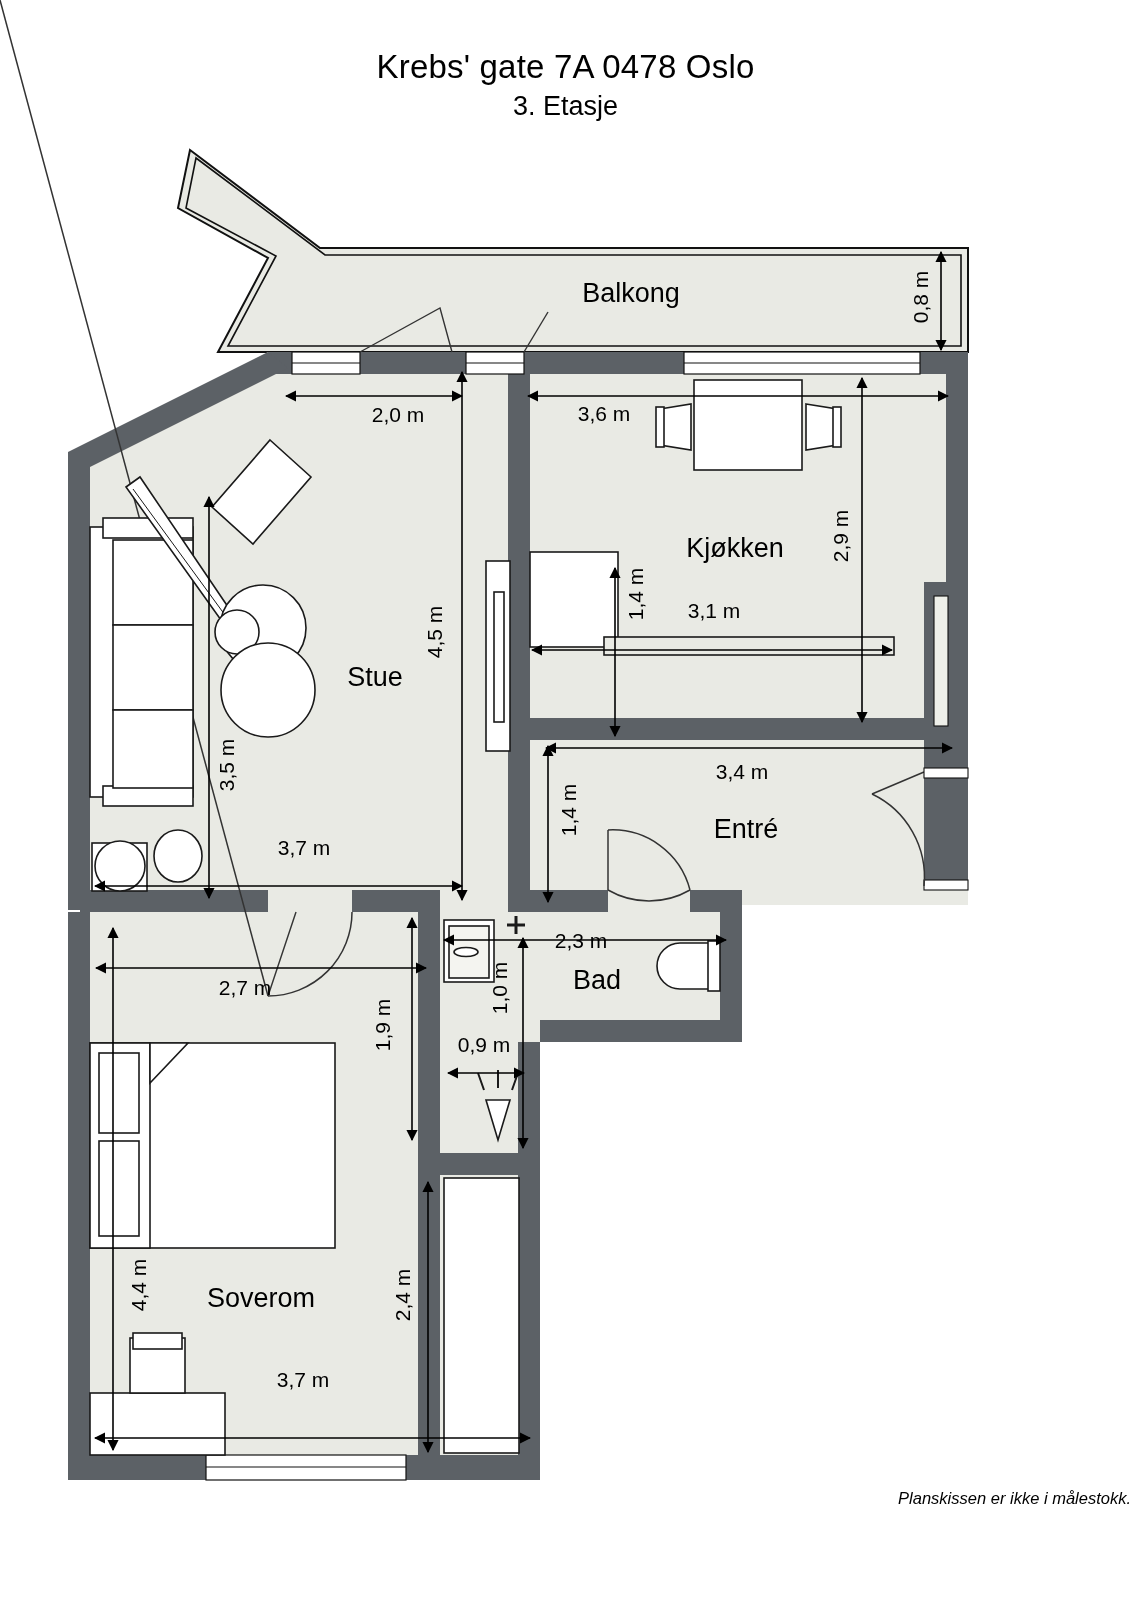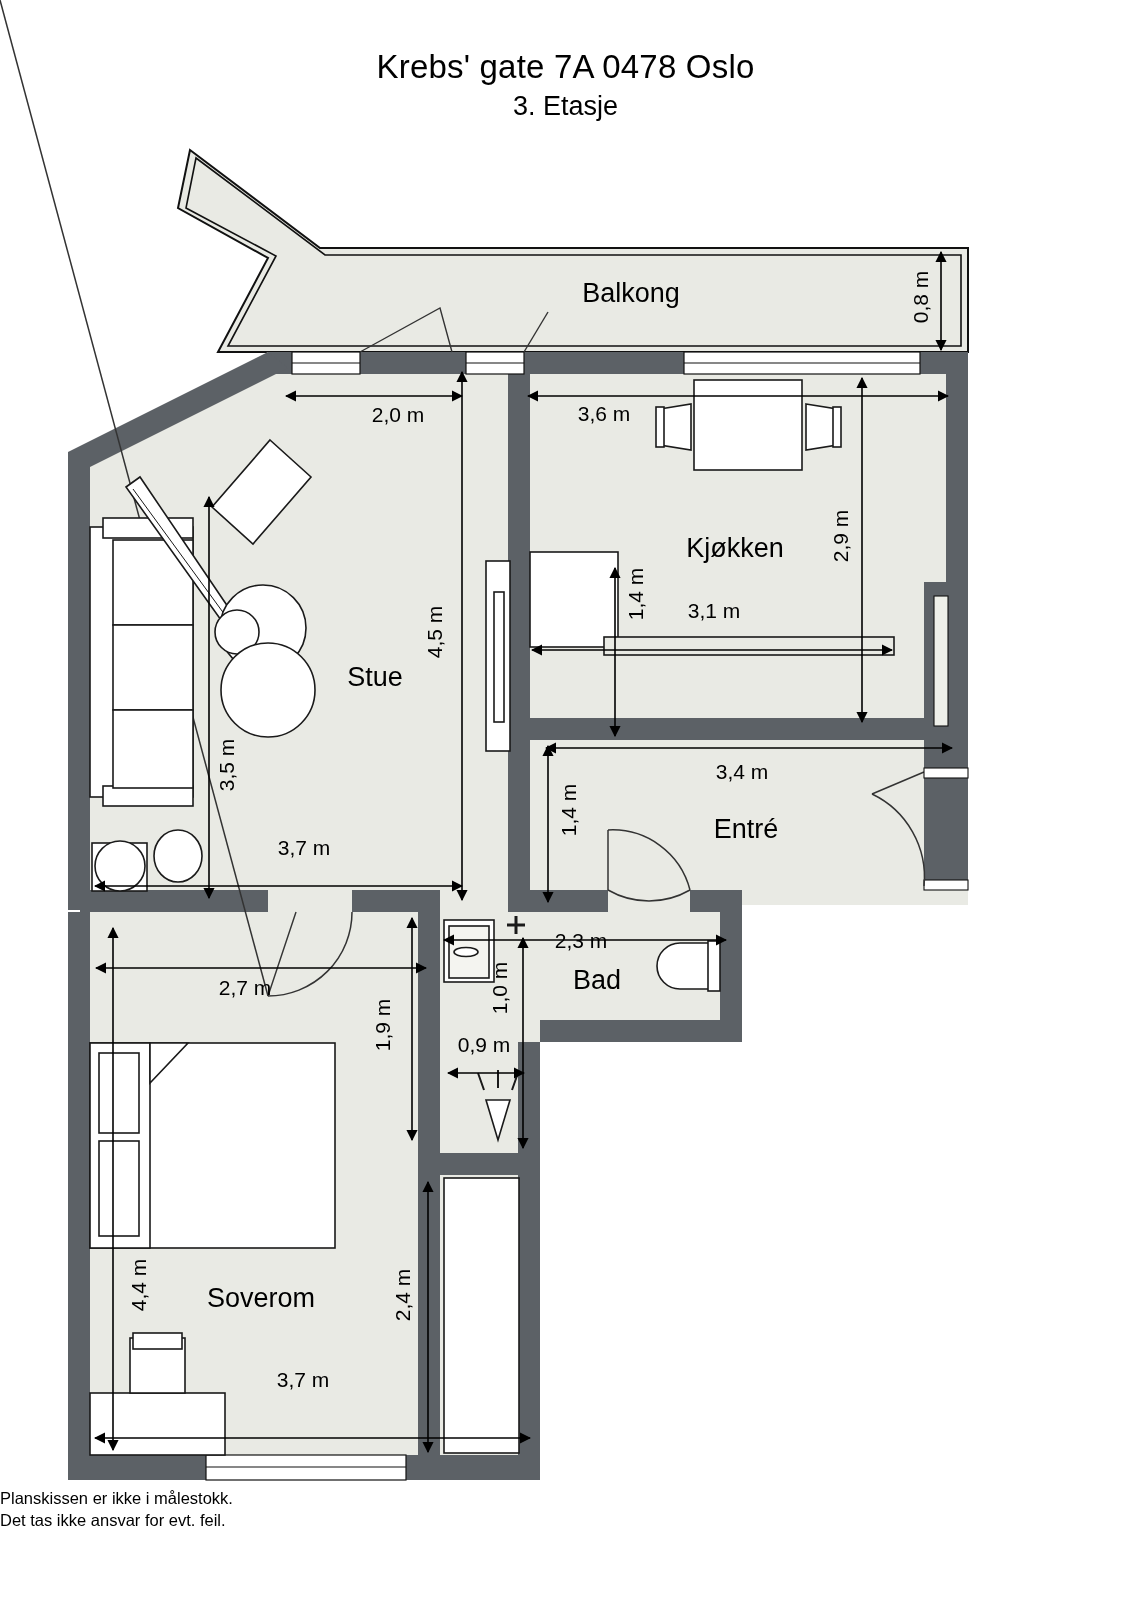--- a/index.html
+++ b/index.html
@@ -13,21 +13,21 @@
   #page{position:absolute;left:0;top:0;width:1070px;height:1600px;}
 
   .title-block{
     position:absolute;left:0;top:46px;width:1131px;text-align:center;
     pointer-events:none;
   }
   .title-main{font-size:33px;letter-spacing:0.2px;line-height:42px;}
   .title-sub{font-size:27px;line-height:36px;}
 
   .footer-block{
-    position:absolute;left:0;top:1488px;width:1131px;text-align:left;
+    position:absolute;left:0;top:1488px;width:1131px;text-align:right;font-style:italic;
   }
   .footer-line{font-size:16.5px;line-height:21.5px;}
 
   svg#plan{position:absolute;left:0;top:0;width:1131px;height:1600px;}
 
   .dimtext{
     font-family:"Liberation Sans", sans-serif;
     font-size:21px;
     fill:#000;
   }
@@ -326,16 +326,15 @@
       <text class="dimtext" text-anchor="middle" x="390" y="1025" transform="rotate(-90 390 1025)">1,9 m</text>
       <text class="dimtext" text-anchor="middle" x="146" y="1285" transform="rotate(-90 146 1285)">4,4 m</text>
       <text class="dimtext" text-anchor="middle" x="410" y="1295" transform="rotate(-90 410 1295)">2,4 m</text>
       <text class="dimtext" text-anchor="middle" x="303" y="1387">3,7 m</text>
     </g>
 
   </svg>
 
   <div class="footer-block">
     <div class="footer-line">Planskissen er ikke i målestokk.</div>
-    <div class="footer-line">Det tas ikke ansvar for evt. feil.</div>
   </div>
 
 </div>
 
 </body></html>

